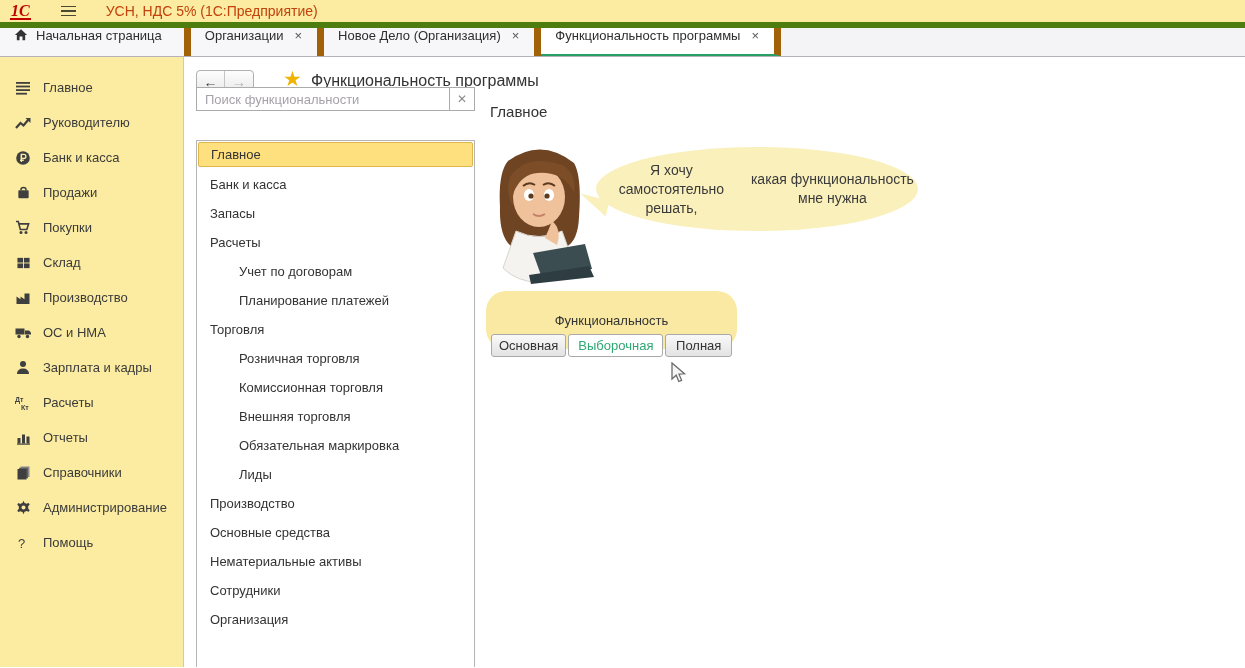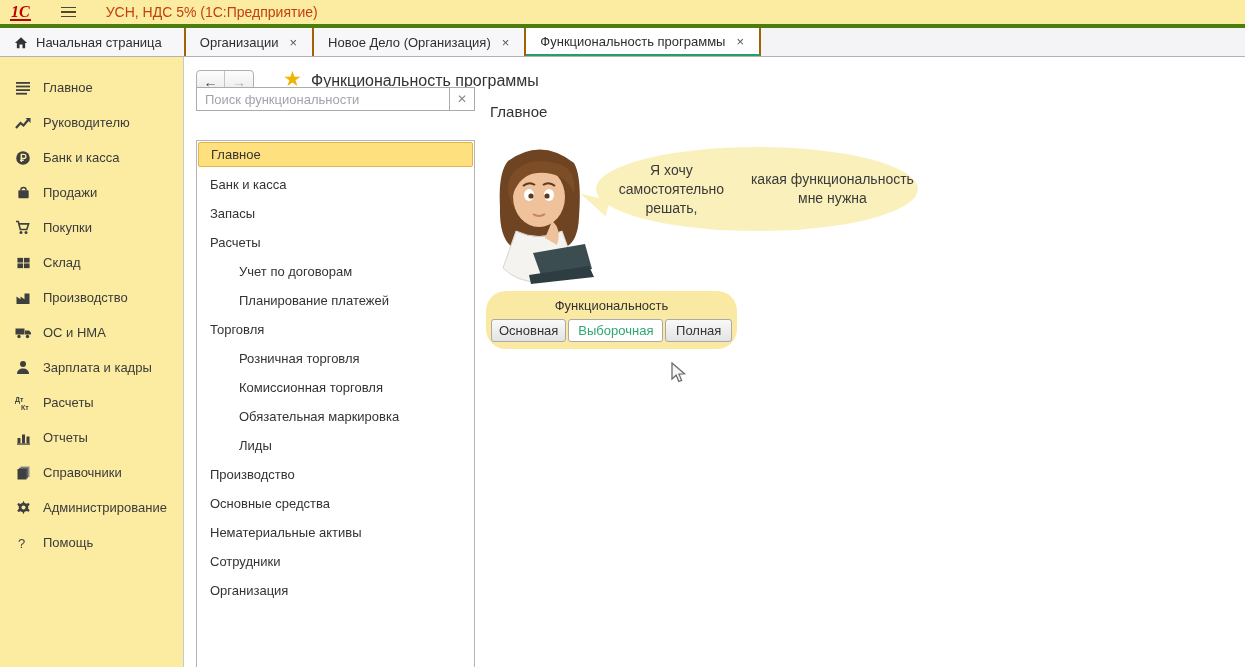--- a/index.html
+++ b/index.html
@@ -3,40 +3,40 @@
 <meta charset="utf-8">
 <style>
   * { margin:0; padding:0; box-sizing:border-box; }
   html,body { width:1245px; height:668px; overflow:hidden; }
   body {
     font-family:"Liberation Sans","DejaVu Sans",sans-serif;
     font-size:13px; color:#333; background:#fff;
   }
   
   .titlebar {
-    height:28px; background:#fbeca1; border-bottom:4px solid #4d7c0f;
+    height:28px; background:#fbeca1; border-bottom:6px solid #4d7c0f;
     display:flex; align-items:center; padding-left:10px; gap:28px;
   }
   .logo {
     color:#c00000; font-weight:bold; font-style:italic; font-size:16px;
     font-family:"Liberation Serif","DejaVu Serif",serif;
     border-bottom:2px solid #c00000; line-height:15px; padding:0 1px;
   }
   .burger { display:flex; flex-direction:column; gap:3px; cursor:pointer; padding:4px 2px; }
   .burger i { display:block; width:15px; height:1.6px; background:#4a4a34; }
   .win-title { font-size:14px; color:#c2410c; }
 
   
   .tabbar {
     height:29px; background:#f4f3f5; border-bottom:1px solid #b4b1b8;
     display:flex; align-items:stretch;
   }
   .tab {
-    display:flex; align-items:center; gap:8px; padding:0 14px;
-    border-right:2px solid #a16207; background:#f7f6f8; cursor:pointer;
+    display:flex; gap:8px; padding:0 14px;
+    border-right:7px solid #a16207; background:#f7f6f8; cursor:pointer;
     font-size:13px; color:#2e2e2e; white-space:nowrap;
   }
   .tab.home { padding:0 22px 0 14px; }
   .tab.active { background:#fff; border-bottom:2px solid #27a066; }
   .tab .close { color:#555; font-size:13px; padding:0 1px; margin-left:2px; }
   .tab svg { flex:0 0 auto; }
 
   
   .shell { display:flex; height:610px; }
   .sidebar {
@@ -106,21 +106,21 @@
     text-align:center; font-size:14px; color:#3a3a3a; line-height:19px;
   }
   .bubble-tail {
     position:absolute; left:394px; top:140px; width:0; height:0;
     border-top:16px solid #faf0bc; border-left:30px solid transparent;
     transform:rotate(14deg);
   }
 
   .funcpanel {
     position:absolute; left:302px; top:234px; width:251px; height:58px;
-    background:#fae9a2; padding-top:7px;border-radius:20px;
+    background:#fae9a2; padding-top:22px;border-radius:20px;
   }
   .funcpanel .flabel { text-align:center; font-size:13px; color:#333; margin-bottom:6px; }
   .fbtns { display:flex; gap:2px; padding:0 5px; }
   .fbtn {
     height:23px; border:1px solid #a9a9a9; border-radius:3px; font-size:13px;
     display:flex; align-items:center; justify-content:center; cursor:pointer;
     background:linear-gradient(#f9f9f9,#e3e3e3); color:#333; font-family:Liberation Sans, sans-serif;
   }
   .fbtn.b1 { width:77px; }
   .fbtn.b2 { width:97px; background:#fff; color:#2fa874; }
@@ -345,20 +345,23 @@
           <span>Планирование платежей</span>
         </div>
       <div class="lrow">
           <span>Торговля</span>
         </div>
       <div class="lrow ind">
           <span>Розничная торговля</span>
         </div>
       <div class="lrow ind">
           <span>Комиссионная торговля</span>
+        </div>
+      <div class="lrow ind">
+          <span>Внешняя торговля</span>
         </div>
       <div class="lrow ind">
           <span>Обязательная маркировка</span>
         </div>
       <div class="lrow ind">
           <span>Лиды</span>
         </div>
       <div class="lrow">
           <span>Производство</span>
         </div>

